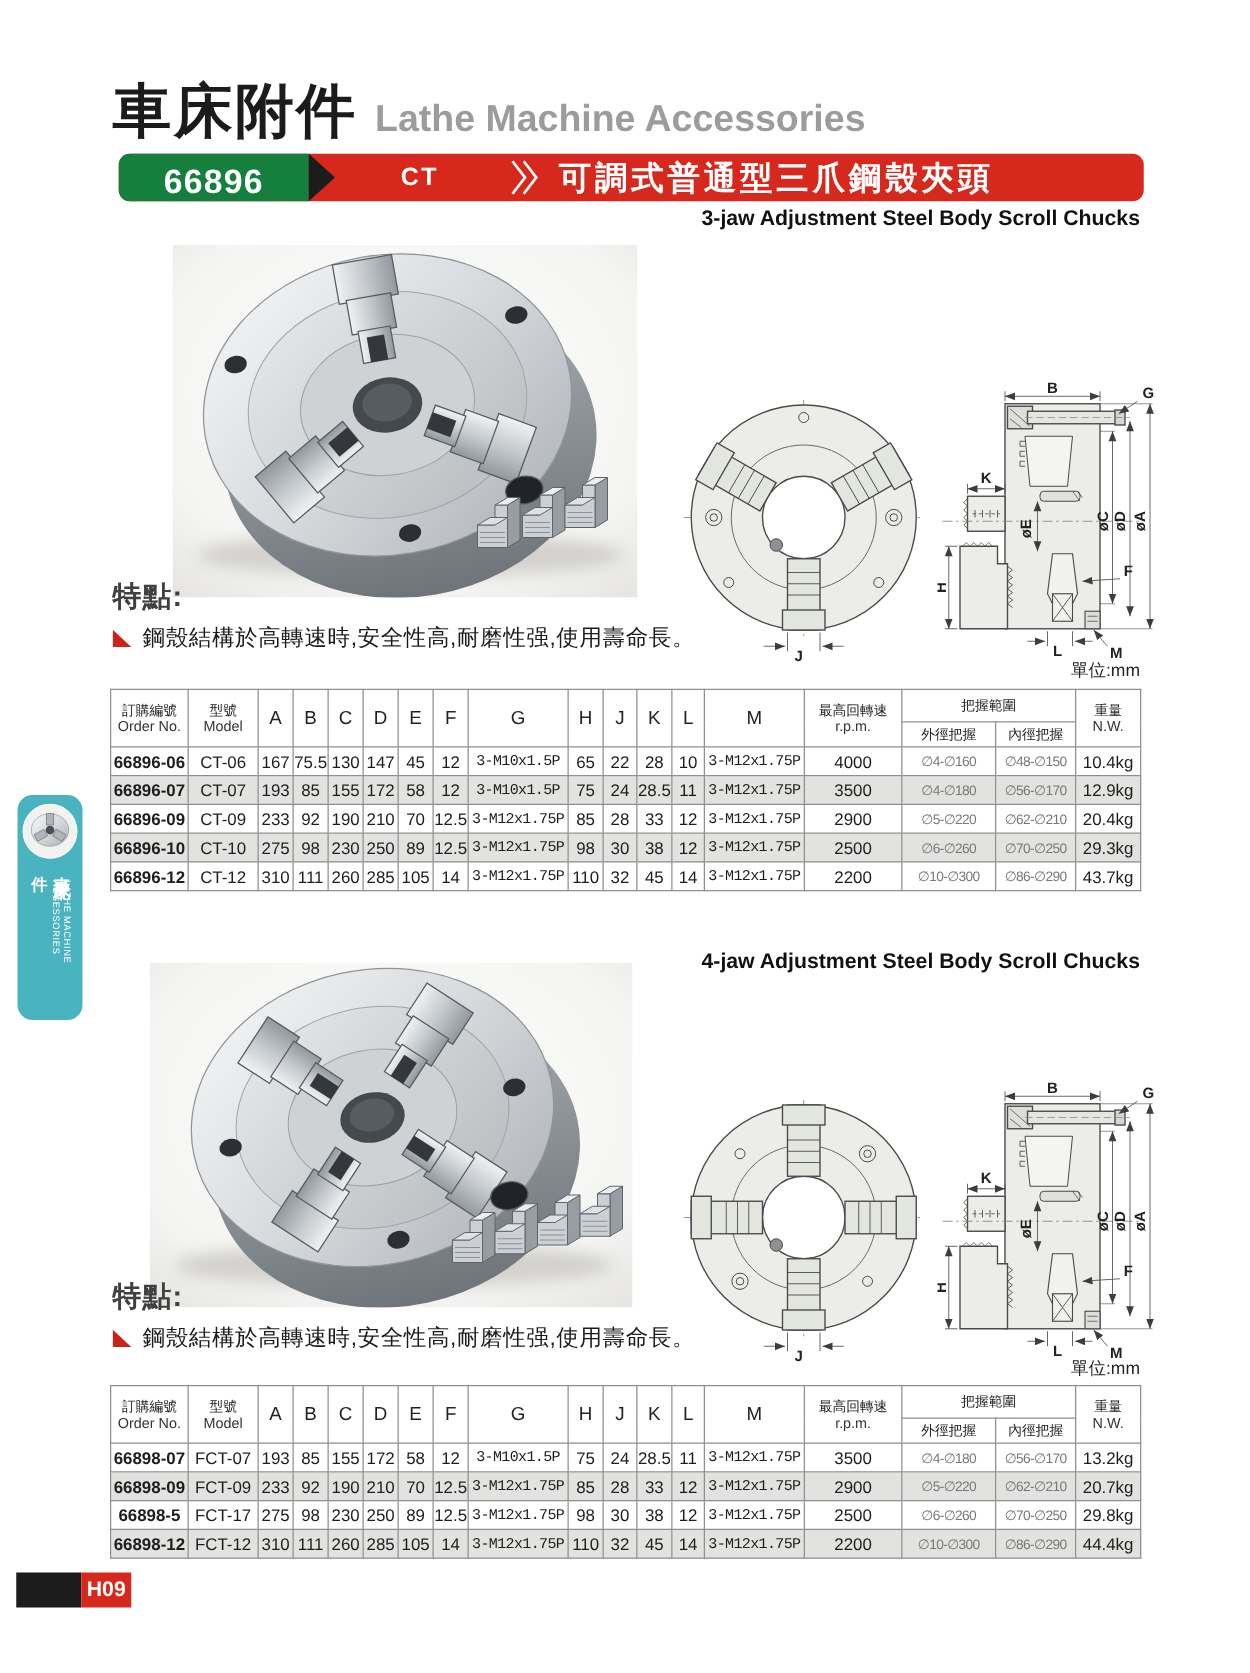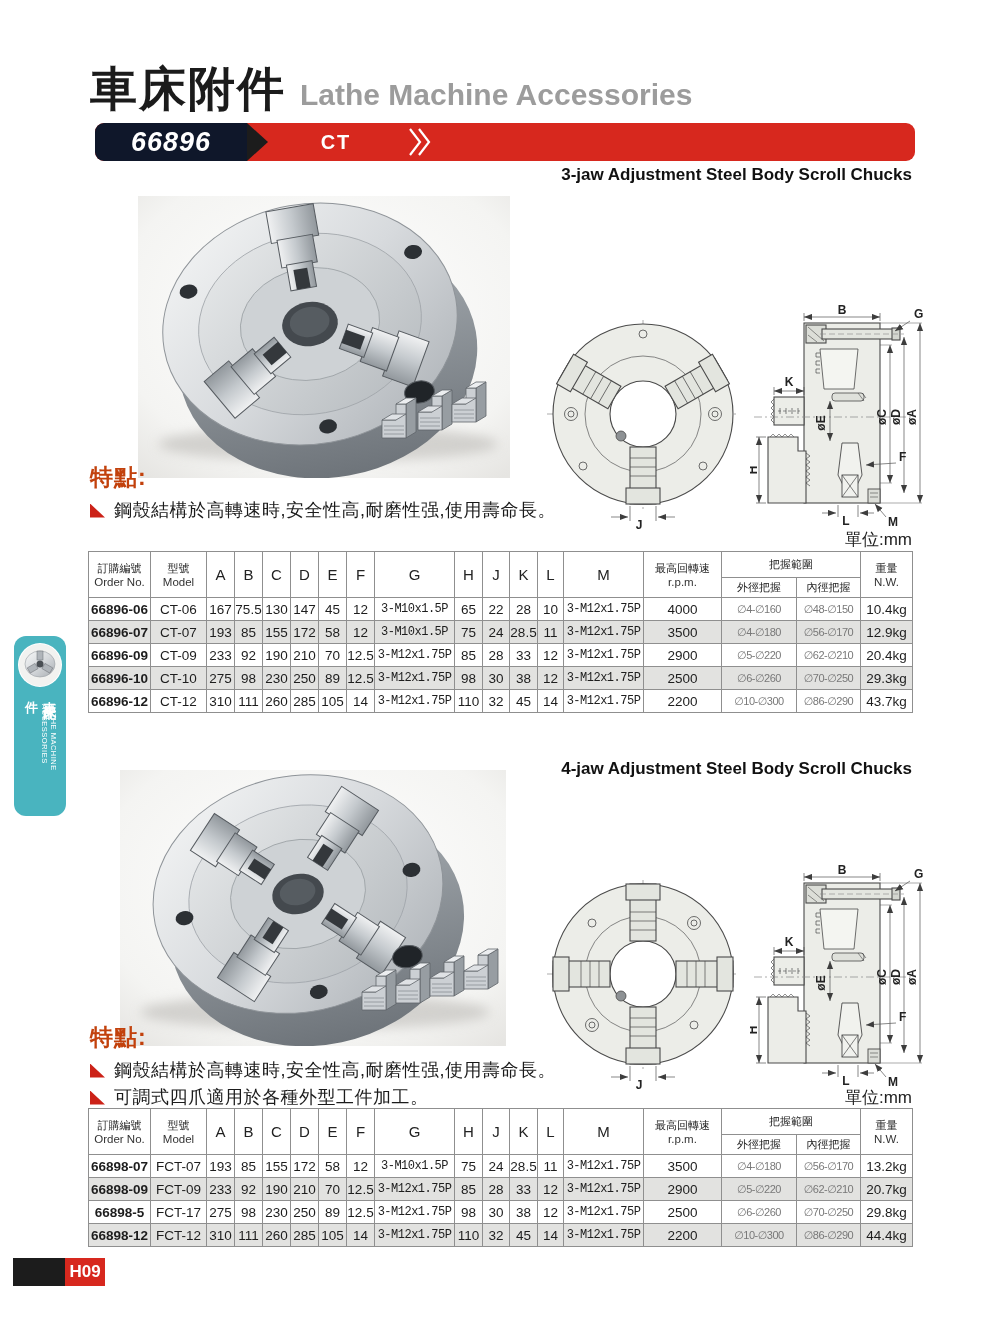--- a/index.html
+++ b/index.html
@@ -6,34 +6,34 @@
   body { background:#fff; font-family:"Liberation Sans", sans-serif; }
   .page { position:relative; width:1000px; height:1338px; background:#fff; overflow:hidden; }
 
   
   .page-header { position:absolute; left:90px; top:58px; display:flex; align-items:baseline; gap:14px; }
   .title-zh { font-size:47px; font-weight:bold; color:#1b1b1b; letter-spacing:2px; }
   .title-en { font-size:30px; font-weight:bold; color:#9c9c9c; letter-spacing:0; }
 
   
   .banner { position:absolute; left:95px; width:820px; height:38px; background:#d7281e; border-radius:9px; }
-  .banner-black { position:absolute; left:0; top:0; width:152px; height:38px; background:#0f172a; border-radius:9px 0 0 9px; display:flex; align-items:center; justify-content:center;font-style:italic; }
+  .banner-black { position:absolute; left:0; top:0; width:152px; height:38px; background:#15803d; border-radius:9px 0 0 9px; display:flex; align-items:flex-end; justify-content:center; }
   .banner-black:after { content:""; position:absolute; right:-21px; top:0; border-left:21px solid #1c1c1c; border-top:19px solid transparent; border-bottom:19px solid transparent; }
   .banner-num { color:#fff; font-size:27px; font-weight:bold; letter-spacing:1px; }
   .banner-code { position:absolute; left:186px; width:110px; top:0; height:38px; display:flex; align-items:center; justify-content:center; color:#fff; font-size:20px; font-weight:bold; letter-spacing:2px; }
   .banner-chev { position:absolute; left:312px; top:4px; }
   .banner-title { position:absolute; left:352px; top:0; height:38px; display:flex; align-items:center; color:#fff; font-size:26px; font-weight:bold; letter-spacing:3px; }
   .subtitle { position:absolute; right:88px; text-align:right; font-size:17px; font-weight:bold; color:#111; }
 
   
   .features { position:absolute; left:90px; width:600px; }
-  .features-title { color:#c2410c; font-size:23px; font-weight:bold; margin-bottom:4px; letter-spacing:1px; }
+  .features-title { color:#404040; font-size:23px; font-weight:bold; margin-bottom:4px; letter-spacing:1px; }
   .feature-line { font-size:18px; color:#1b1b1b; line-height:27px; display:flex; align-items:center; letter-spacing:0.5px; }
   .tri { display:inline-block; width:15px; height:14px; background:#cc2218; clip-path:polygon(0 0,100% 100%,0 100%); margin-right:9px; flex:none; }
-  .unit-label { position:absolute; right:88px; font-size:17px; color:#222; }
+  .unit-label { position:absolute; right:88px; font-size:14px; color:#222; }
 
   
   .spec { position:absolute; left:88px; width:824px; border-collapse:collapse; table-layout:fixed; background:#fff; }
   .spec th, .spec td { border:1px solid #8f8f8f; text-align:center; vertical-align:middle; padding:0; }
   .spec thead th { font-weight:normal; }
   .h-zh { font-size:11px; color:#222; }
   .h-en { font-size:11.5px; color:#333; }
   .h-dim { font-size:15px; font-weight:bold; color:#222; }
   .spec thead tr:first-child th { height:26px; }
   .spec thead tr:last-child th { height:20px; }
@@ -113,20 +113,21 @@
   </div>
 
   <div class="banner" style="top:123px">
     <div class="banner-black">
       <span class="banner-num">66896</span>
     </div>
     <span class="banner-code">CT</span>
     <svg class="banner-chev" width="26" height="30" viewBox="0 0 26 30">
       <path d="M3,2 L13,15 L3,28 M12,2 L22,15 L12,28" fill="none" stroke="#fff" stroke-width="2.2"></path>
     </svg>
+    <span class="banner-title">可調式普通型三爪鋼殼夾頭</span>
   </div>
   <div class="subtitle" style="top:165px">3-jaw Adjustment Steel Body Scroll Chucks</div>
 
   <svg class="abs" style="left:138px;top:196px" width="372" height="282" viewBox="0 0 372 282">
     <rect width="372" height="282" fill="url(#pbg)"></rect>
     <ellipse cx="190" cy="248" rx="170" ry="18" fill="#b7b5b1" opacity="0.55" filter="url(#soft)"></ellipse>
     <g transform="translate(172,128) rotate(-10)">
       <ellipse cx="12" cy="36" rx="150" ry="120" fill="url(#gSide)"></ellipse>
       <ellipse cx="0" cy="0" rx="148" ry="120" fill="url(#gFace)" stroke="#8f9499" stroke-width="1"></ellipse>
       <ellipse cx="0" cy="0" rx="112" ry="90" fill="url(#gRing)" stroke="#a0a5aa" stroke-width="0.8"></ellipse>
@@ -612,24 +613,20 @@
       <text x="126" y="221">M</text>
     </g>
   </svg>
 
   <div class="features" style="top:1022px">
     <div class="features-title">特點:</div>
     <div class="feature-line">
         <span class="tri"></span>
         <span>鋼殼結構於高轉速時,安全性高,耐磨性强,使用壽命長。</span>
       </div>
-    <div class="feature-line">
-        <span class="tri"></span>
-        <span>可調式四爪適用於各種外型工件加工。</span>
-      </div>
   </div>
   <div class="unit-label" style="top:1086px">單位:mm</div>
 
   <table class="spec" style="top:1108px">
     <colgroup>
       <col style="width:62px">
         <col style="width:56px">
         <col style="width:28px">
         <col style="width:28px">
         <col style="width:28px">

